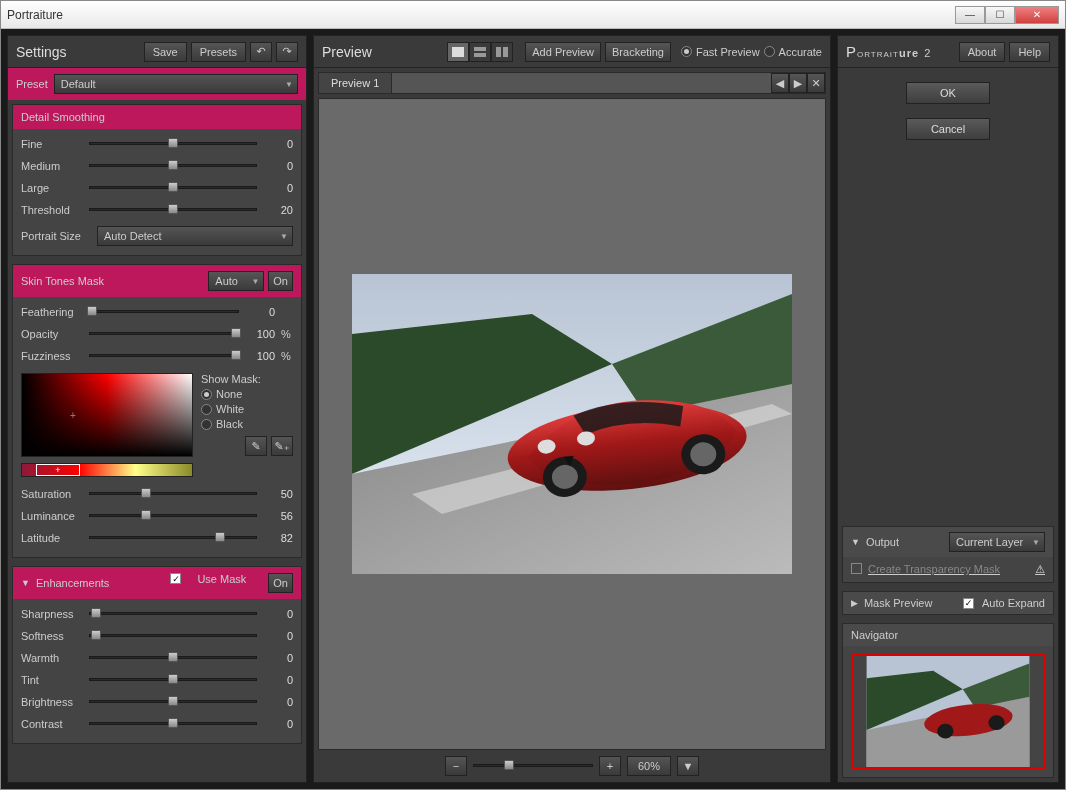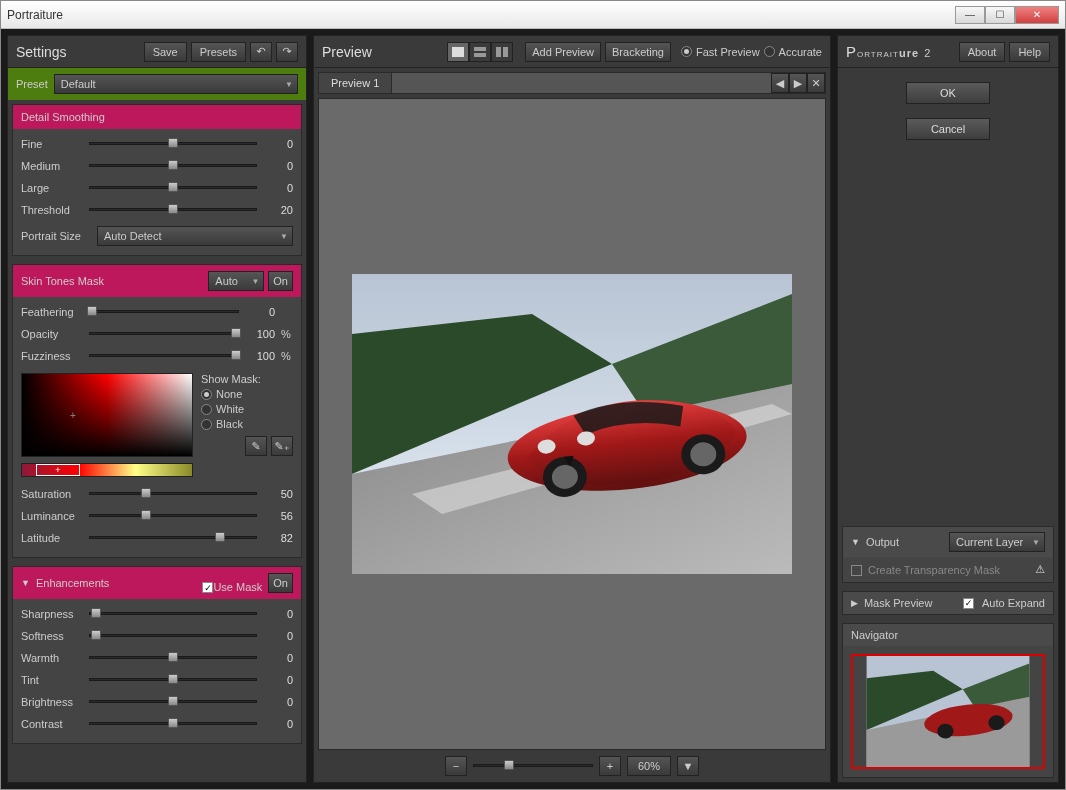--- a/index.html
+++ b/index.html
@@ -24,21 +24,21 @@
 .sub-body{padding:4px 8px 8px;}
 .row{display:flex;align-items:center;height:22px;gap:6px;}
 .row-label{width:62px;color:#ccc;font-size:11px;}
 .slider-wrap{flex:1;position:relative;height:14px;}
 .slider-track{position:absolute;top:5px;left:0;right:0;height:3px;background:#2a2a2a;border:1px solid #1a1a1a;}
 .slider-thumb{position:absolute;top:1px;width:10px;height:10px;background:linear-gradient(#ccc,#888);border:1px solid #555;border-radius:1px;transform:translateX(-50%);}
 .row-val{width:30px;text-align:right;color:#ddd;}
 .row-unit{width:12px;color:#ccc;}
 .select{background:linear-gradient(#555,#3a3a3a);border:1px solid #222;color:#ccc;padding:2px 18px 2px 6px;position:relative;height:20px;display:flex;align-items:center;}
 .select::after{content:"▼";position:absolute;right:4px;font-size:8px;color:#aaa;}
-.preset-row{display:flex;align-items:center;gap:6px;padding:6px 8px;background:#4d7c0f;}
+.preset-row{display:flex;align-items:center;gap:6px;padding:6px 8px;background:#be185d;}
 .color-area{display:flex;gap:8px;padding:6px 0;}
 .color-picker{width:172px;}
 .color-grad{height:84px;background:linear-gradient(to right,#000,#f00 50%,#fff);position:relative;border:1px solid #222;}
 .color-grad::after{content:"";position:absolute;inset:0;background:linear-gradient(to top,#000,transparent);}
 .color-cross{position:absolute;color:#fff;font-size:10px;transform:translate(-50%,-50%);}
 .hue-bar{height:14px;margin-top:6px;background:linear-gradient(to right,#8b1a3a,#f00,#ff8,#8a8a2a);border:1px solid #222;position:relative;}
 .hue-marker{position:absolute;top:0;bottom:0;width:44px;border:1px solid #fff;left:14px;}
 .show-mask{flex:1;font-size:11px;}
 .radio-row{display:flex;align-items:center;gap:4px;margin:3px 0;}
 .radio{width:11px;height:11px;border-radius:50%;border:1px solid #888;background:#333;display:flex;align-items:center;justify-content:center;}
@@ -240,21 +240,21 @@
               </div>
               <span class="row-val">82</span>
             </div>
         </div>
       </div>
 
       <div class="subpanel">
         <div class="sub-header">
           <span class="tri">▼</span>
           <span>Enhancements</span>
-          <div style="margin-left:auto;display:flex;align-items:flex-end;gap:0;">
+          <div style="margin-left:auto;display:flex;align-items:flex-start;gap:16px;">
             <div class="check on"></div>
             <span>Use Mask</span>
             <div class="btn" style="padding:3px 4px;margin-left:6px">On</div>
           </div>
         </div>
         <div class="sub-body">
           <div class="row">
               <span class="row-label">Sharpness</span>
               <div class="slider-wrap">
                 <div class="slider-track"></div>
@@ -411,21 +411,21 @@
       <div style="flex:1"></div>
 
       <div class="out-panel">
         <div class="out-head">
           <span class="tri">▼</span>
           <span>Output</span>
           <div class="select" style="margin-left:auto;width:96px">
               <span>Current Layer</span>
             </div>
         </div>
-        <div style="padding:6px 8px;display:flex;align-items:flex-end;gap:6px;">
+        <div style="padding:6px 8px;display:flex;align-items:flex-start;gap:6px;text-decoration:underline;">
           <div class="check" style="background:#444"></div>
           <span style="color:#888">Create Transparency Mask</span>
           <span class="warn-icon">⚠</span>
         </div>
       </div>
 
       <div class="out-panel">
         <div class="out-head">
           <span class="tri">▶</span>
           <span>Mask Preview</span>

